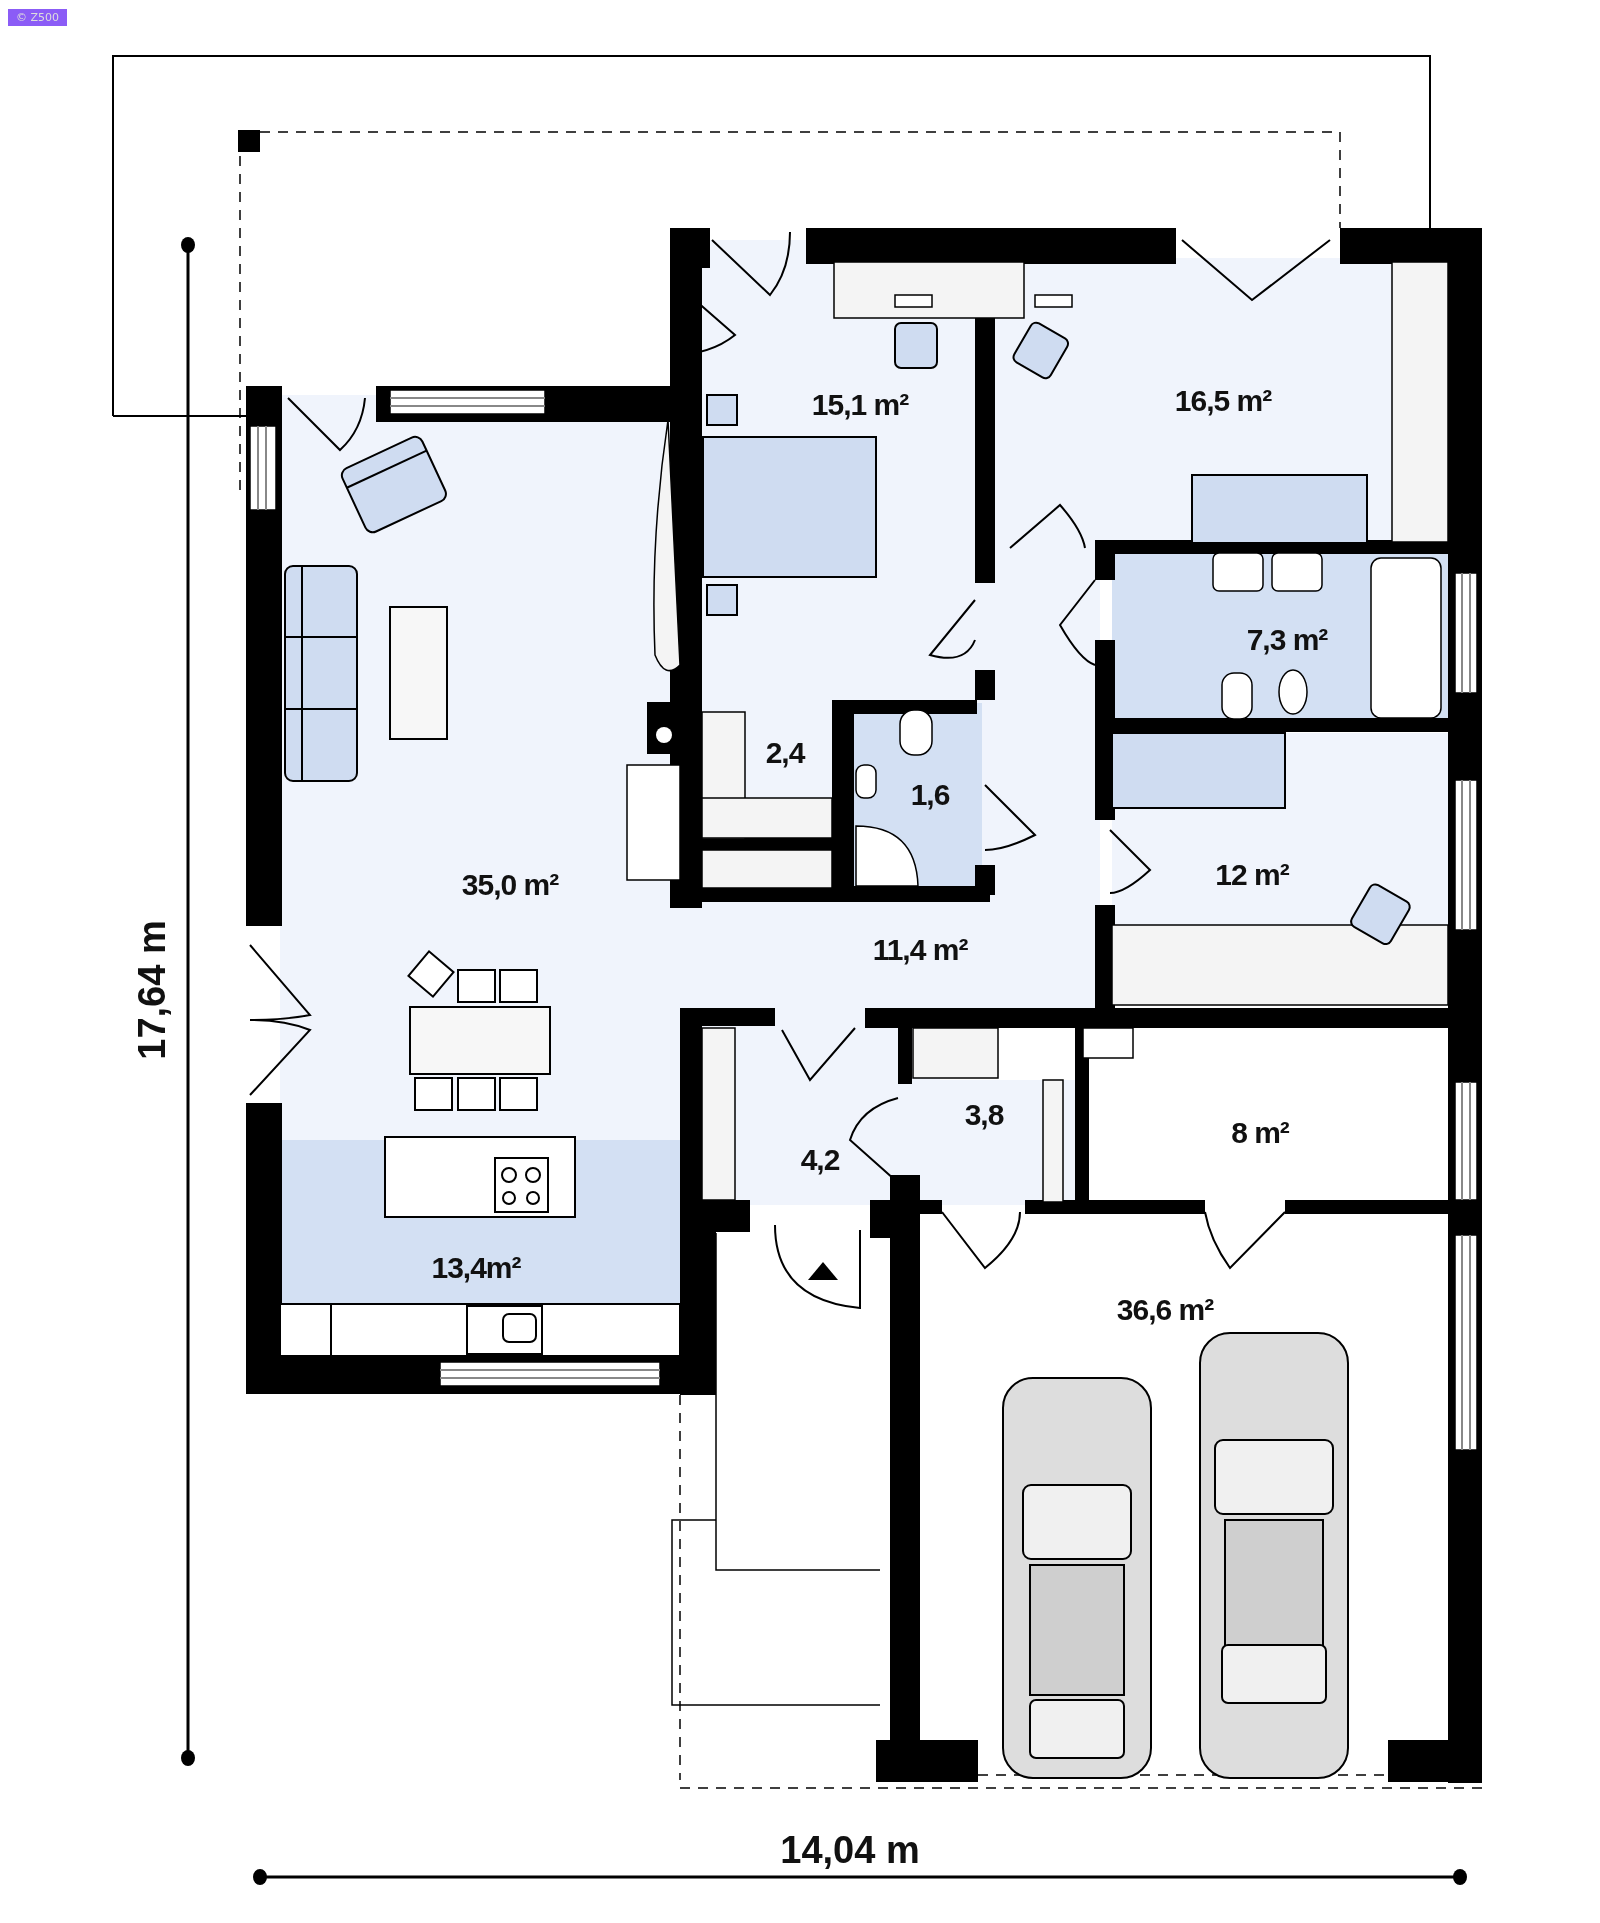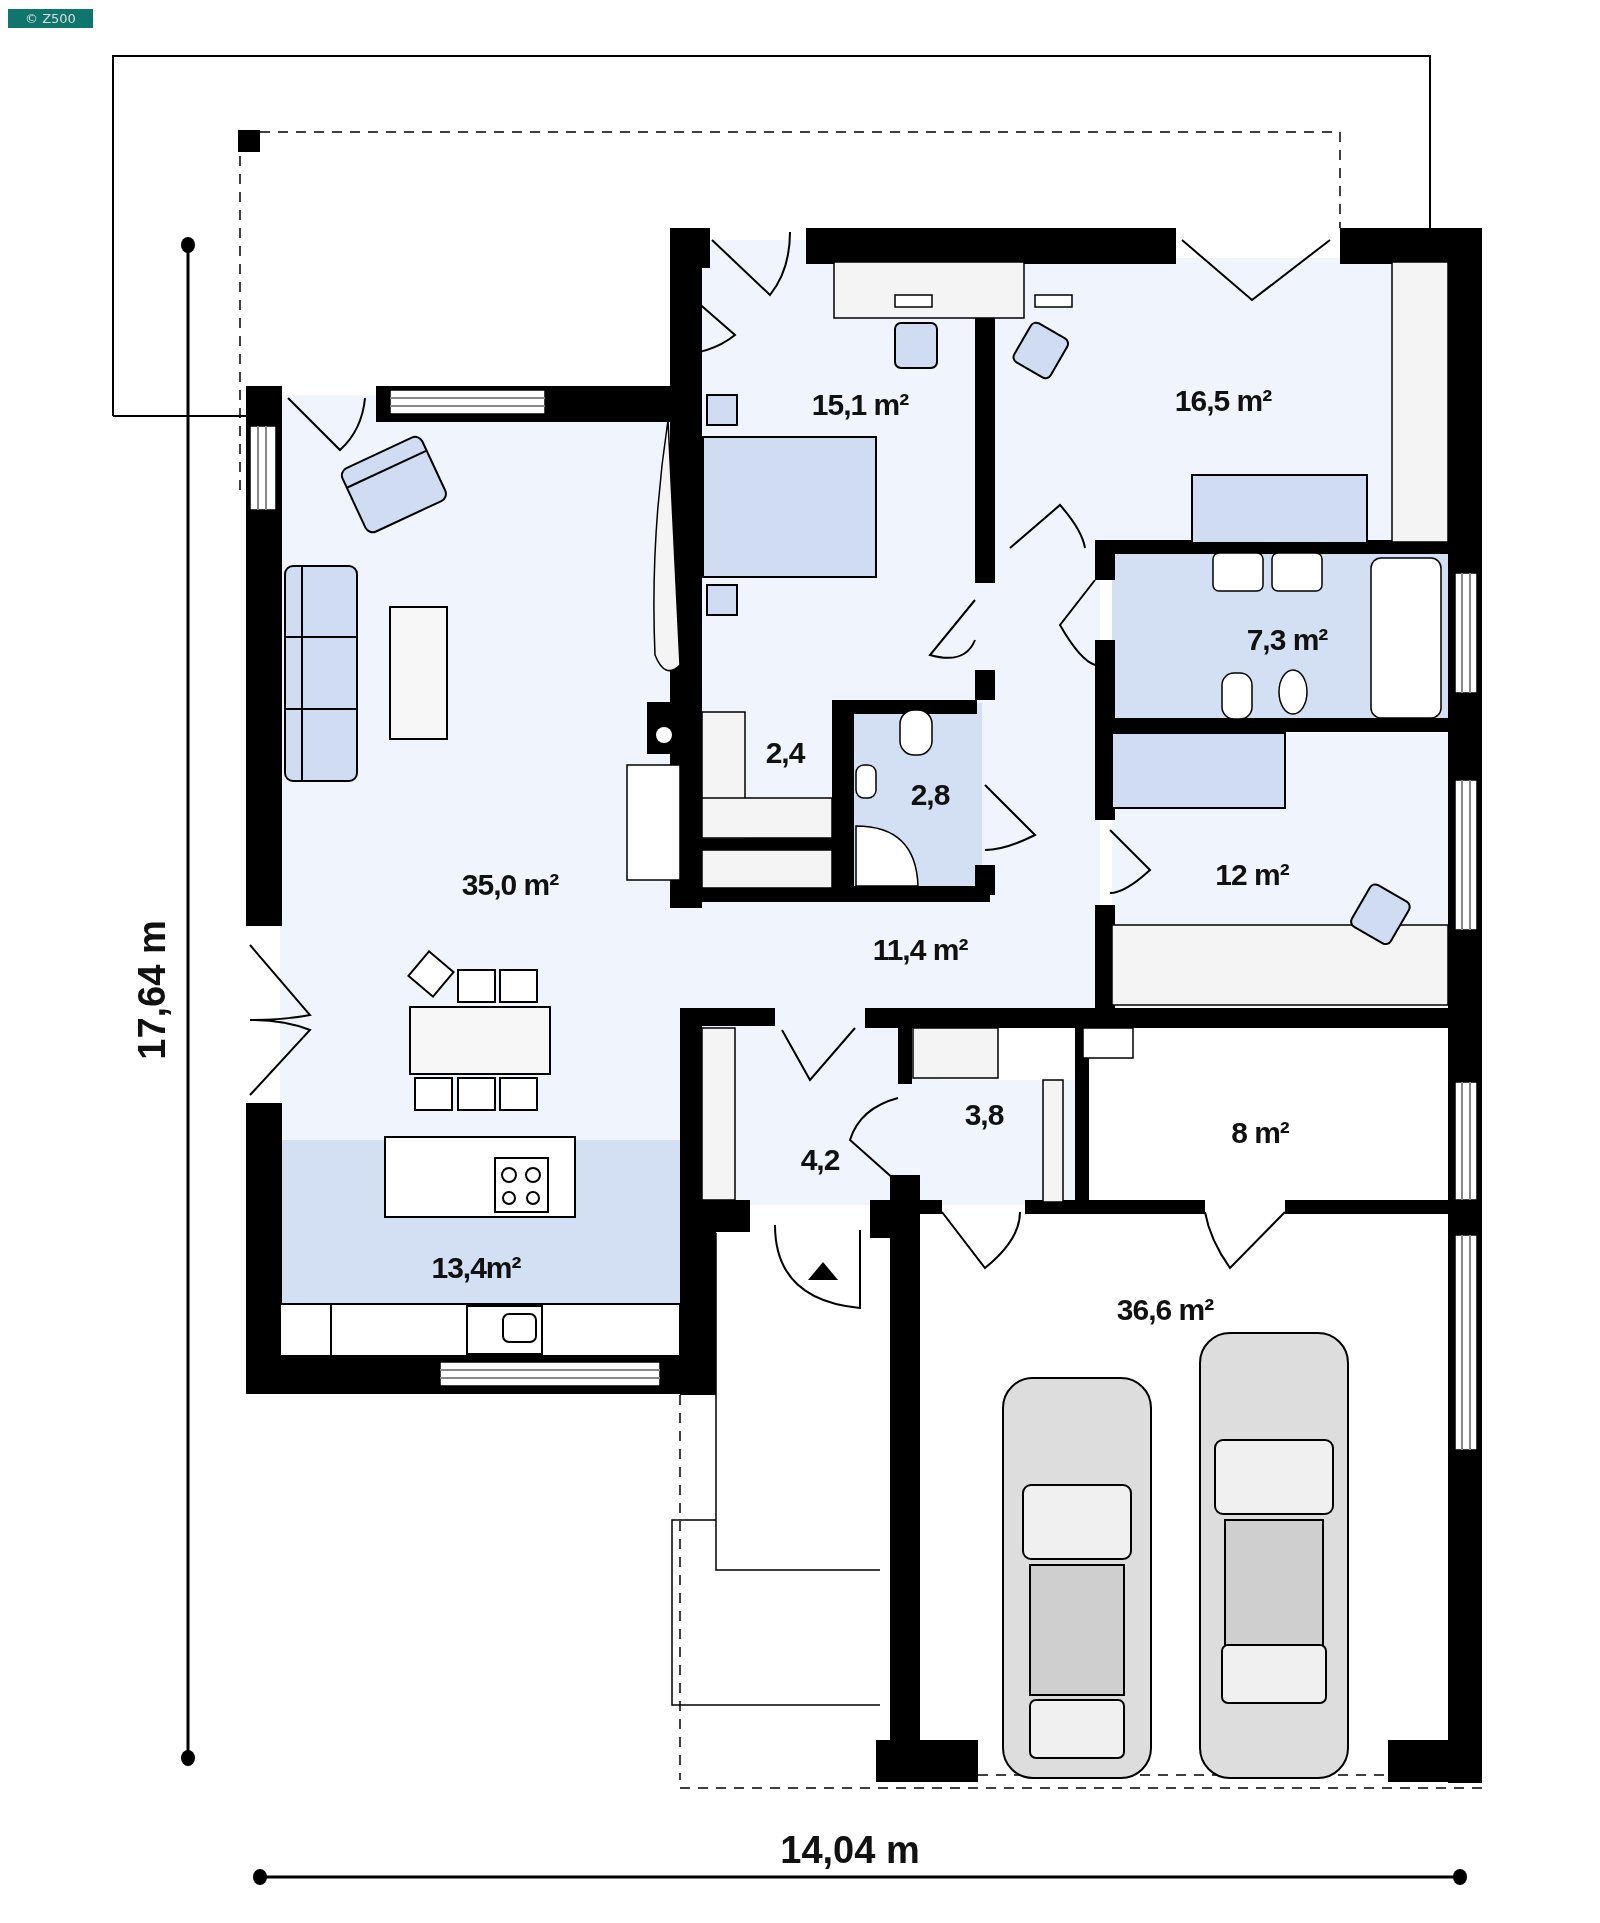--- a/index.html
+++ b/index.html
@@ -1,20 +1,20 @@
 <!DOCTYPE html>
 <html><head>
 <meta charset="utf-8">
 <style>
   html, body { margin: 0; padding: 0; background: #ffffff; }
   body { width: 1600px; height: 1923px; position: relative; overflow: hidden;
          font-family: "Liberation Sans", sans-serif; }
   svg { position: absolute; left: 0; top: 0; }
-  .wm { position: absolute; left: 8px; top: 9px; background: #0f766e; color: #ddd;
-        font-size: 13px; padding: 2px 17px; font-family: "DejaVu Sans", sans-serif; }
+  .wm { position: absolute; left: 8px; top: 9px; background: #8b5cf6; color: #ddd;
+        font-size: 11px; padding: 2px 8px; font-family: "DejaVu Sans", sans-serif; }
   .label { position: absolute; font-family: "Liberation Sans", sans-serif; font-weight: bold;
            color: #111; white-space: nowrap; transform: translate(-50%, -50%);
            font-size: 30px; letter-spacing: -1px; }
   .dim { position: absolute; font-family: "Liberation Sans", sans-serif; font-weight: bold;
          color: #111; font-size: 38px; white-space: nowrap; transform: translate(-50%, -50%); }
   .dim.vert { transform: translate(-50%, -50%) rotate(-90deg); }
 </style>
 </head>
 <body>
 
@@ -250,20 +250,20 @@
 </svg>
 
 <div class="label" style="left:486px; top:885px;margin-left:24px;">35,0 m²</div>
 <div class="label" style="left:476px; top:1268px;">13,4m²</div>
 <div class="label" style="left:860px; top:405px;">15,1 m²</div>
 <div class="label" style="left:1204px; top:401px;margin-left:19px;">16,5 m²</div>
 <div class="label" style="left:1287px; top:640px;">7,3 m²</div>
 <div class="label" style="left:1252px; top:875px;">12 m²</div>
 <div class="label" style="left:920px; top:950px;">11,4 m²</div>
 <div class="label" style="left:785px; top:753px;">2,4</div>
-<div class="label" style="left:930px; top:795px;">2,8</div>
+<div class="label" style="left:930px; top:795px;">1,6</div>
 <div class="label" style="left:820px; top:1160px;">4,2</div>
 <div class="label" style="left:984px; top:1115px;">3,8</div>
 <div class="label" style="left:1260px; top:1117px;margin-top:16px;">8 m²</div>
 <div class="label" style="left:1165px; top:1310px;">36,6 m²</div>
 
 <div class="dim" style="left:850px; top:1850px;">14,04 m</div>
 <div class="dim vert" style="left:152px; top:990px;">17,64 m</div>
 
 </body></html>

